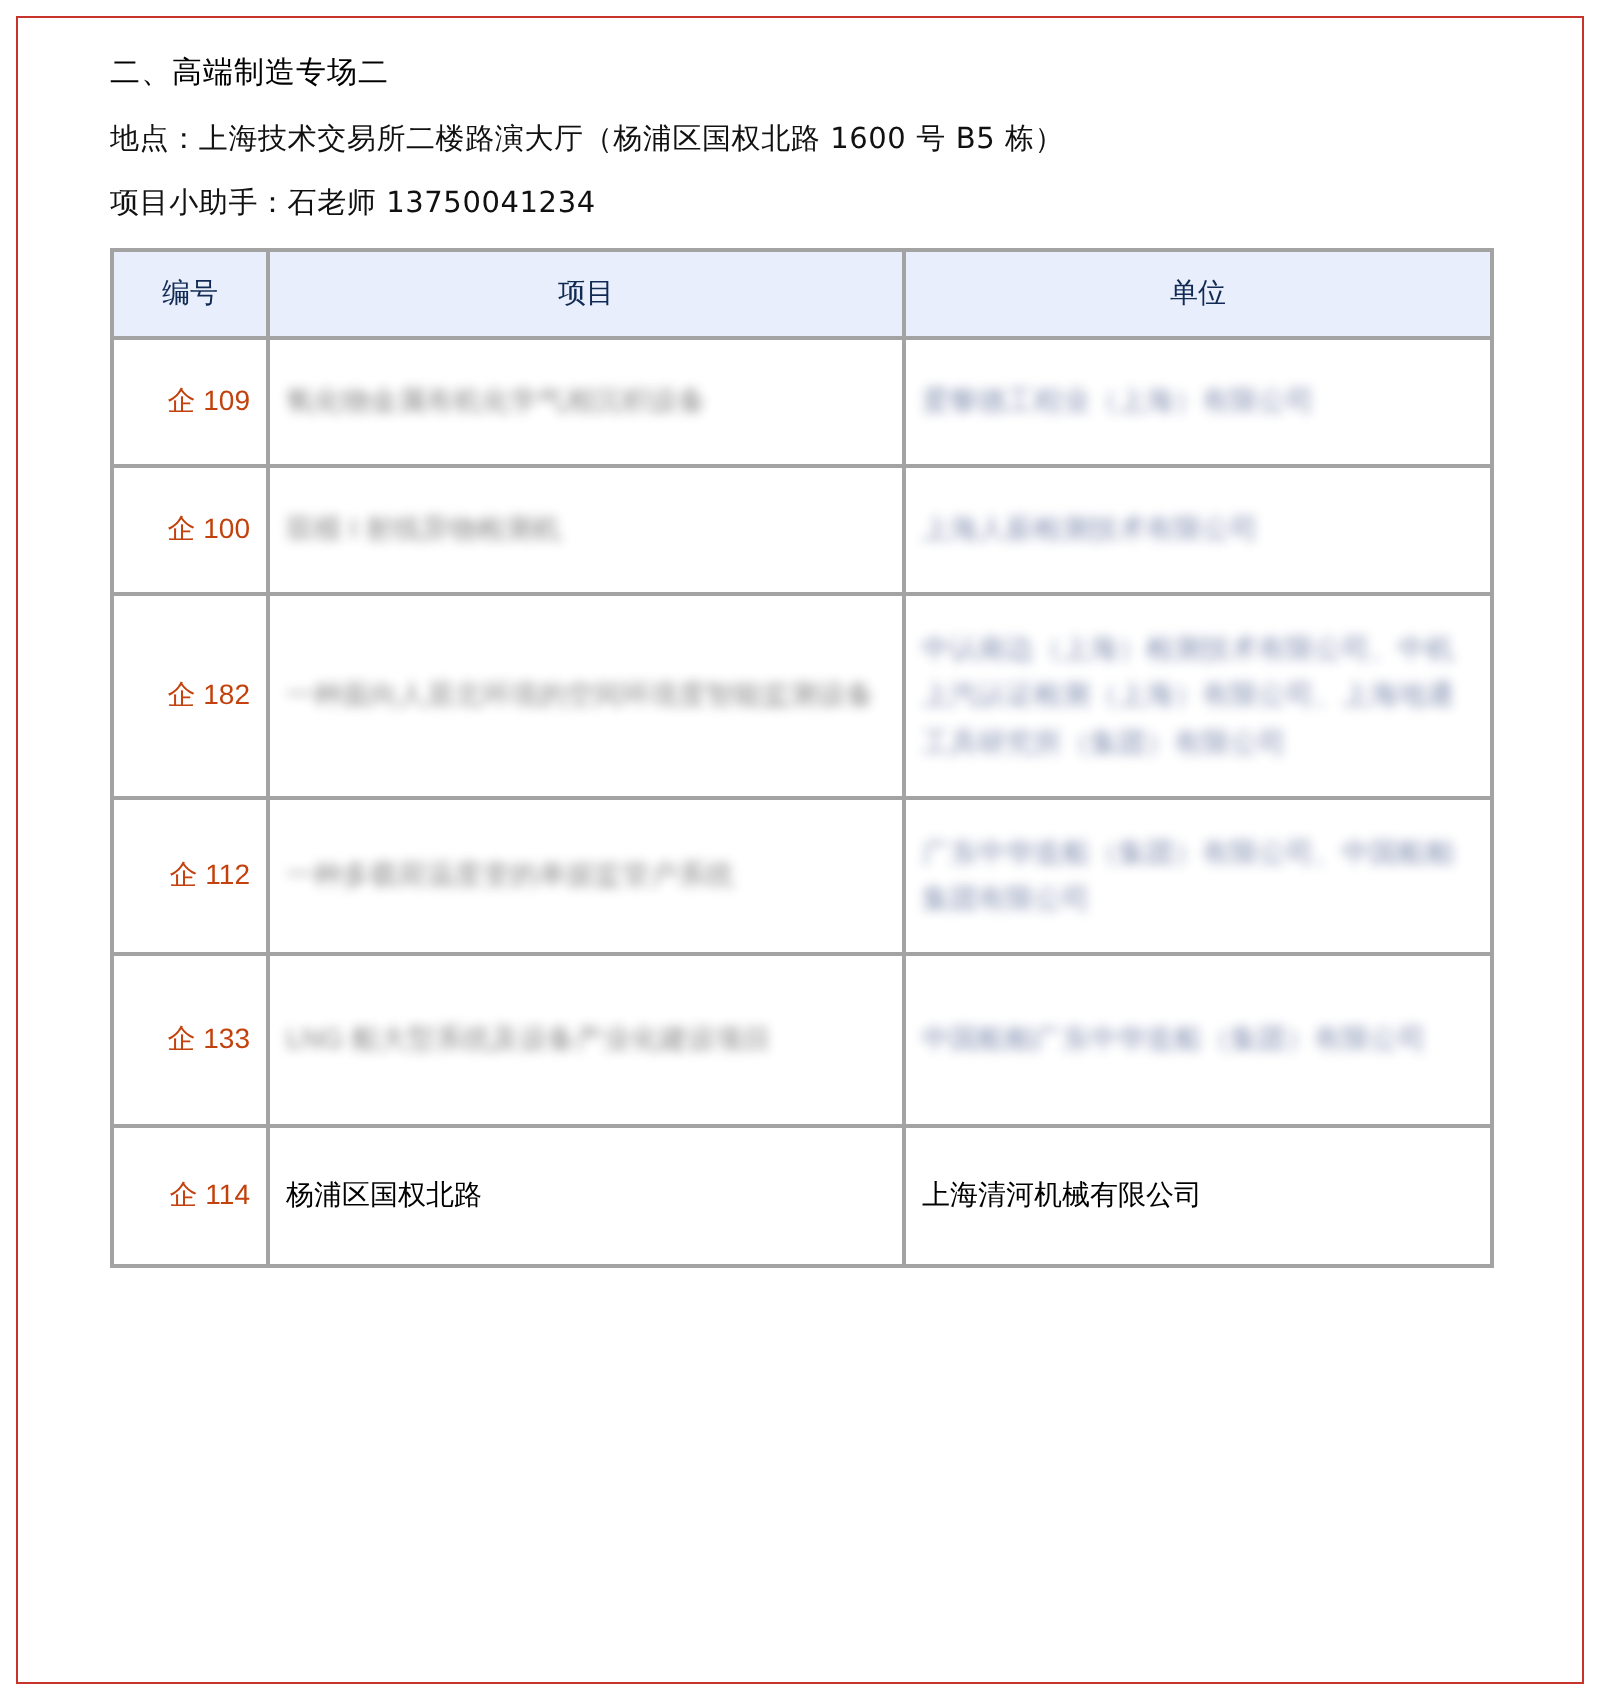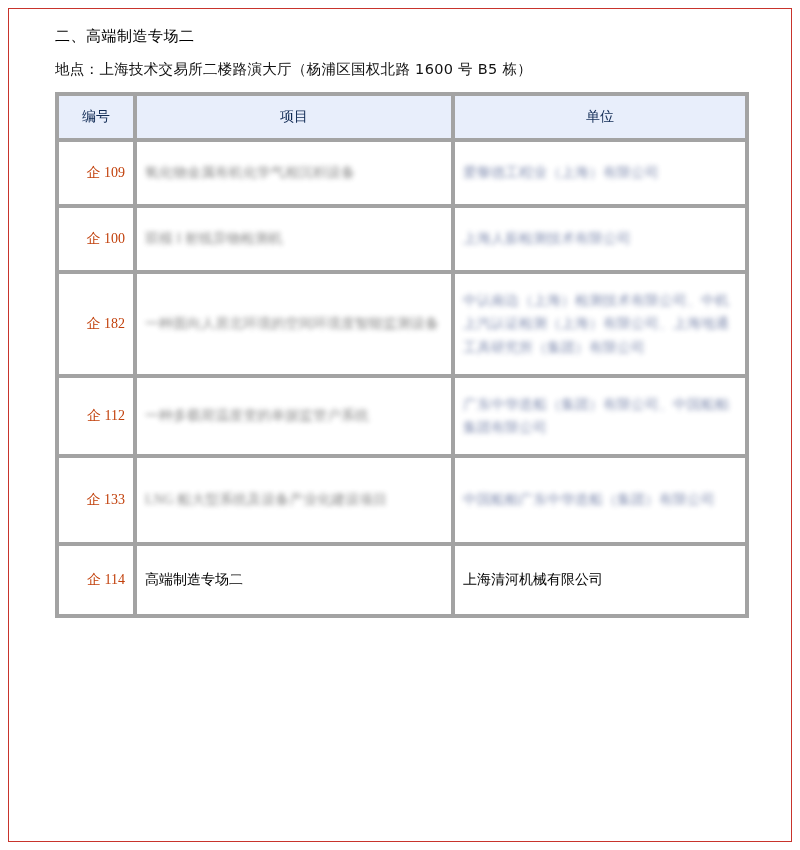--- a/index.html
+++ b/index.html
@@ -57,23 +57,23 @@
     color: #111;
   }
   
   table.listing {
     border-collapse: collapse;
     width: 690px;
     table-layout: fixed;
     margin-top: 6px;
   }
   table.listing th, table.listing td {
-    border: 4px solid #a3a3a3;
+    border: 2px solid #a3a3a3;
     padding: 6px 8px;
-    font-family: Liberation Serif, serif;
+    font-family: Liberation Sans, sans-serif;
     font-size: 14px;
     vertical-align: middle;
   }
   table.listing thead th {
     background: #e8eefb;
     text-align: center;
     font-weight: normal;
     height: 30px;
     color: #102a54;
   }
@@ -110,20 +110,21 @@
 <body>
 
 <div class="page">
 
 
   <div class="inner">
 
     <h2 class="section-title">二、高端制造专场二</h2>
 
     <p class="meta-line">地点：上海技术交易所二楼路演大厅（杨浦区国权北路 1600 号 B5 栋）</p>
+    <p class="meta-line">项目小助手：石老师 13750041234</p>
 
     <table class="listing">
       <colgroup>
         <col class="c-id">
         <col class="c-proj">
         <col class="c-org">
       </colgroup>
       <thead>
         <tr>
           <th>编号</th>
@@ -152,20 +153,20 @@
           <td class="proj-cell blurred">一种多载荷温度变的单据监管户系统</td>
           <td class="org-cell org-blurred">广东中华造船（集团）有限公司、中国船舶集团有限公司</td>
         </tr>
         <tr class="r5">
           <td class="id-cell">企 133</td>
           <td class="proj-cell blurred">LNG 船大型系统及设备产业化建设项目</td>
           <td class="org-cell org-blurred">中国船舶广东中华造船（集团）有限公司</td>
         </tr>
         <tr class="r6">
           <td class="id-cell">企 114</td>
-          <td class="proj-cell">高端制造专场二</td>
+          <td class="proj-cell">杨浦区国权北路</td>
           <td class="org-cell">上海清河机械有限公司</td>
         </tr>
       </tbody>
     </table>
 
   </div>
 </div>
 
 </body></html>

